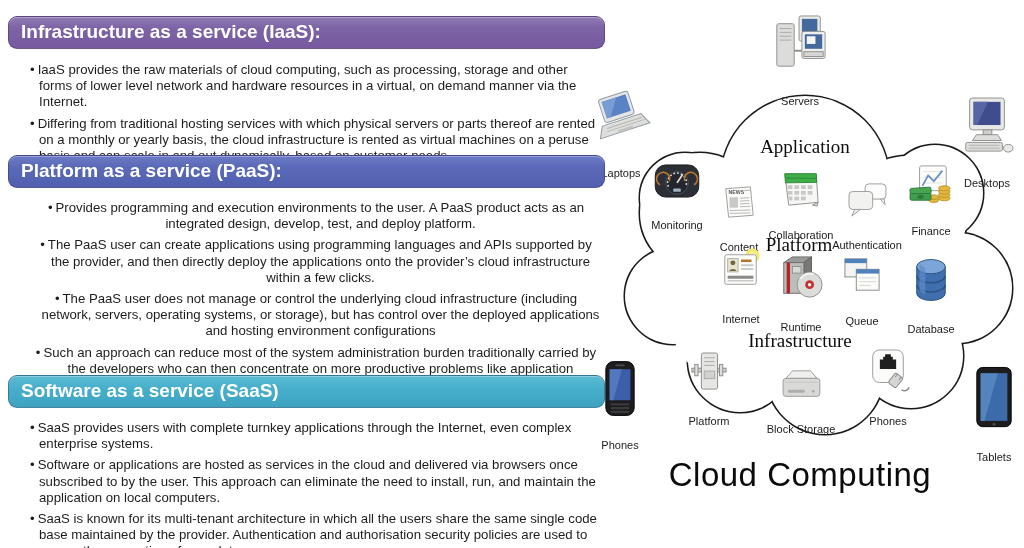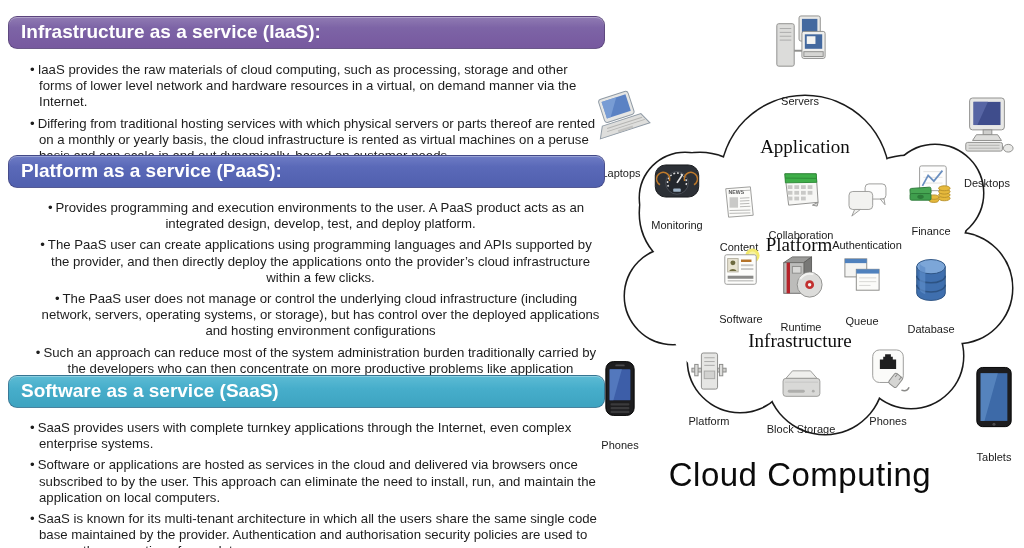--- a/index.html
+++ b/index.html
@@ -254,21 +254,21 @@
       <rect x="4" y="7" width="33" height="31" rx="2" fill="#fdfdfb" stroke="#9a9a98"></rect>
       <rect x="7" y="11" width="11" height="14" fill="#e8e4d2" stroke="#b5b0a0"></rect>
       <circle cx="12.5" cy="15.5" r="2.6" fill="#6d6a3f"></circle>
       <path d="M8.5 24 a4.5 4 0 0 1 8 0 z" fill="#6d6a3f"></path>
       <rect x="21" y="12" width="11" height="2.6" fill="#b5742a"></rect>
       <rect x="21" y="17" width="13" height="2" fill="#c9c9c7"></rect>
       <rect x="21" y="21" width="13" height="2" fill="#c9c9c7"></rect>
       <rect x="7" y="29" width="27" height="3.2" fill="#8a8a88"></rect>
       <rect x="7" y="33.5" width="27" height="1.6" fill="#c9c9c7"></rect>
     </svg>
-    <div class="lbl">Software</div>
+    <div class="lbl">Internet</div>
   </div>
 
   <div class="node" style="left:776px;top:254px;width:50px">
     <svg width="48" height="46" viewBox="0 0 50 48">
       <path d="M7 9 L16 3 H36 L28 9 Z" fill="#9a9a98" stroke="#6f6f6d"></path>
       <path d="M28 9 L36 3 V36 L28 41 Z" fill="#787876" stroke="#5f5f5d"></path>
       <rect x="7" y="9" width="21" height="32" fill="#bcbcba" stroke="#6f6f6d"></rect>
       <rect x="10" y="9" width="3.5" height="32" fill="#b5232a"></rect>
       <rect x="16" y="13" width="9" height="7" fill="#d8d8d6" stroke="#8f8f8d"></rect>
       <circle cx="34" cy="32" r="13" fill="#dcdcda" stroke="#8f8f8d"></circle>

